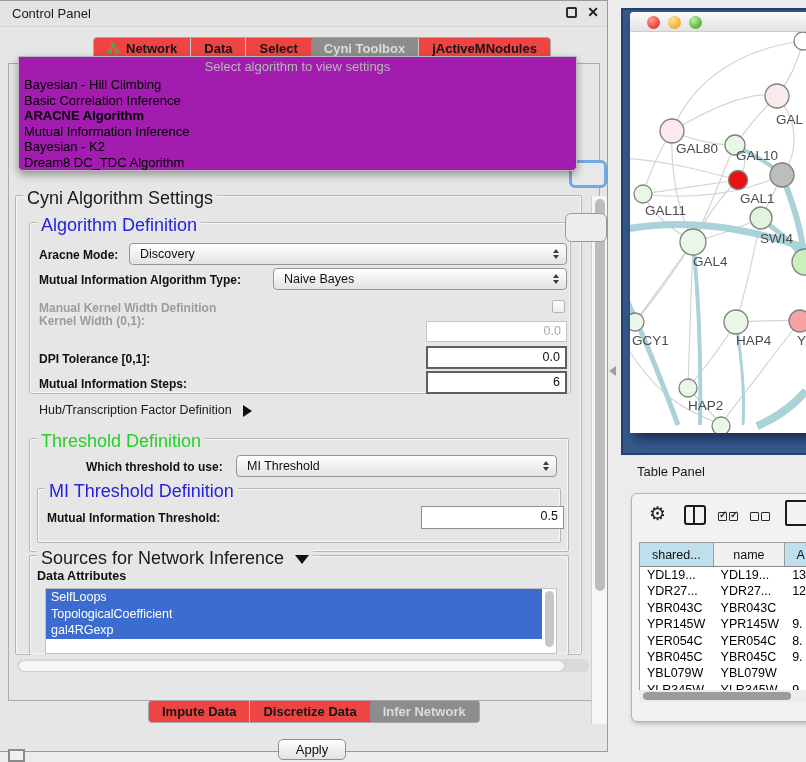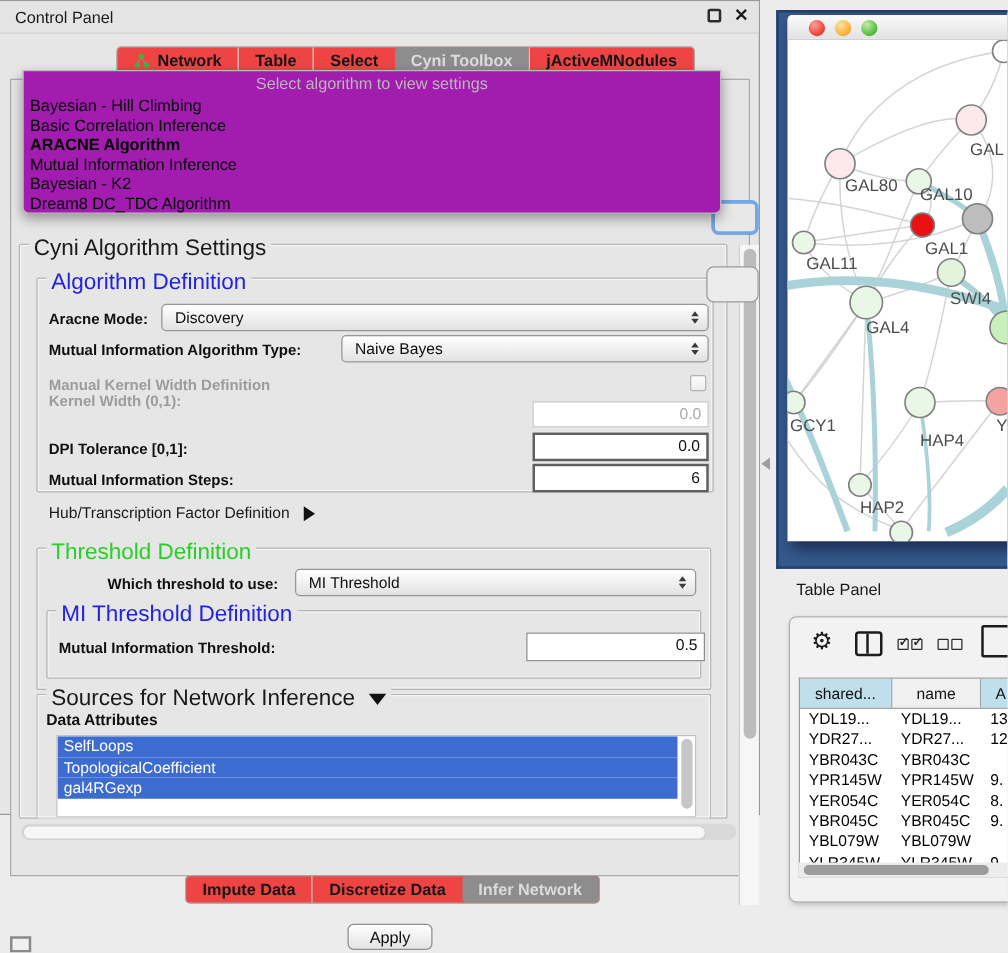--- a/index.html
+++ b/index.html
@@ -2,21 +2,21 @@
 <html><head>
 <meta charset="utf-8">
 <style>
   * { margin:0; padding:0; box-sizing:border-box; }
   html,body { width:806px; height:762px; overflow:hidden; background:#ececec;
     font-family:"Liberation Sans", sans-serif; }
   .stage { position:relative; width:806px; height:762px; }
   .abs { position:absolute; }
 
   
-  .cp-window { position:absolute; left:0; top:8; width:608px; height:652px;
+  .cp-window { position:absolute; left:0; top:8; width:608px; height:752px;
     background:#e6e6e6; border:1px solid #9a9a9a; border-left:none; }
   .cp-titlebar { position:absolute; left:0; top:0; width:100%; height:26px;
     background:#e4e4e4; border-bottom:1px solid #d2d2d2; }
   .cp-title { position:absolute; left:12px; top:5px; font-size:13px; color:#1a1a1a; }
   .win-float { position:absolute; right:30px; top:6px; width:11px; height:11px;
     border:2px solid #2c2c2c; border-radius:2px; }
   .win-close { position:absolute; right:8px; top:3px; font-size:14px; font-weight:bold; color:#1a1a1a; }
 
   
   .tabbar { position:absolute; background:#ef4444; border:1px solid #a6a6a6; border-radius:4px;
@@ -177,21 +177,21 @@
             <line x1="3" y1="10" x2="6" y2="3" stroke="#8a8a8a" stroke-width="1"></line>
             <line x1="6" y1="3" x2="10" y2="10" stroke="#8a8a8a" stroke-width="1"></line>
             <circle cx="6" cy="3" r="2.2" fill="#45b03c"></circle>
             <circle cx="3" cy="10" r="2.2" fill="#45b03c"></circle>
             <circle cx="10" cy="10" r="2.2" fill="#45b03c"></circle>
           </svg>
         </span>
         <span>Network</span>
       </div>
       <div class="tab">
-        <span>Table</span>
+        <span>Data</span>
       </div>
       <div class="tab">
         <span>Select</span>
       </div>
       <div class="tab sel">
         <span>Cyni Toolbox</span>
       </div>
       <div class="tab">
         <span>jActiveMNodules</span>
       </div>
@@ -390,21 +390,21 @@
     </svg>
 
     <div class="nlabel" style="left:155px; top:104px;">GAL</div>
     <div class="nlabel" style="left:55px;  top:133px;">GAL80</div>
     <div class="nlabel" style="left:115px; top:140px;">GAL10</div>
     <div class="nlabel" style="left:119px; top:183px;">GAL1</div>
     <div class="nlabel" style="left:24px;  top:195px;">GAL11</div>
     <div class="nlabel" style="left:139px; top:223px;">SWI4</div>
     <div class="nlabel" style="left:72px;  top:246px;">GAL4</div>
     <div class="nlabel" style="left:11px;  top:325px;">GCY1</div>
-    <div class="nlabel" style="left:115px; top:325px;margin-top:12px;">HAP4</div>
+    <div class="nlabel" style="left:115px; top:325px;">HAP4</div>
     <div class="nlabel" style="left:176px; top:325px;">Y</div>
     <div class="nlabel" style="left:67px;  top:390px;">HAP2</div>
   </div>
 
   <div class="split-grip"></div>
 
   <div class="tp-title">Table Panel</div>
 
   <div class="tbl-window">
     <div class="tbl-toolbar">

